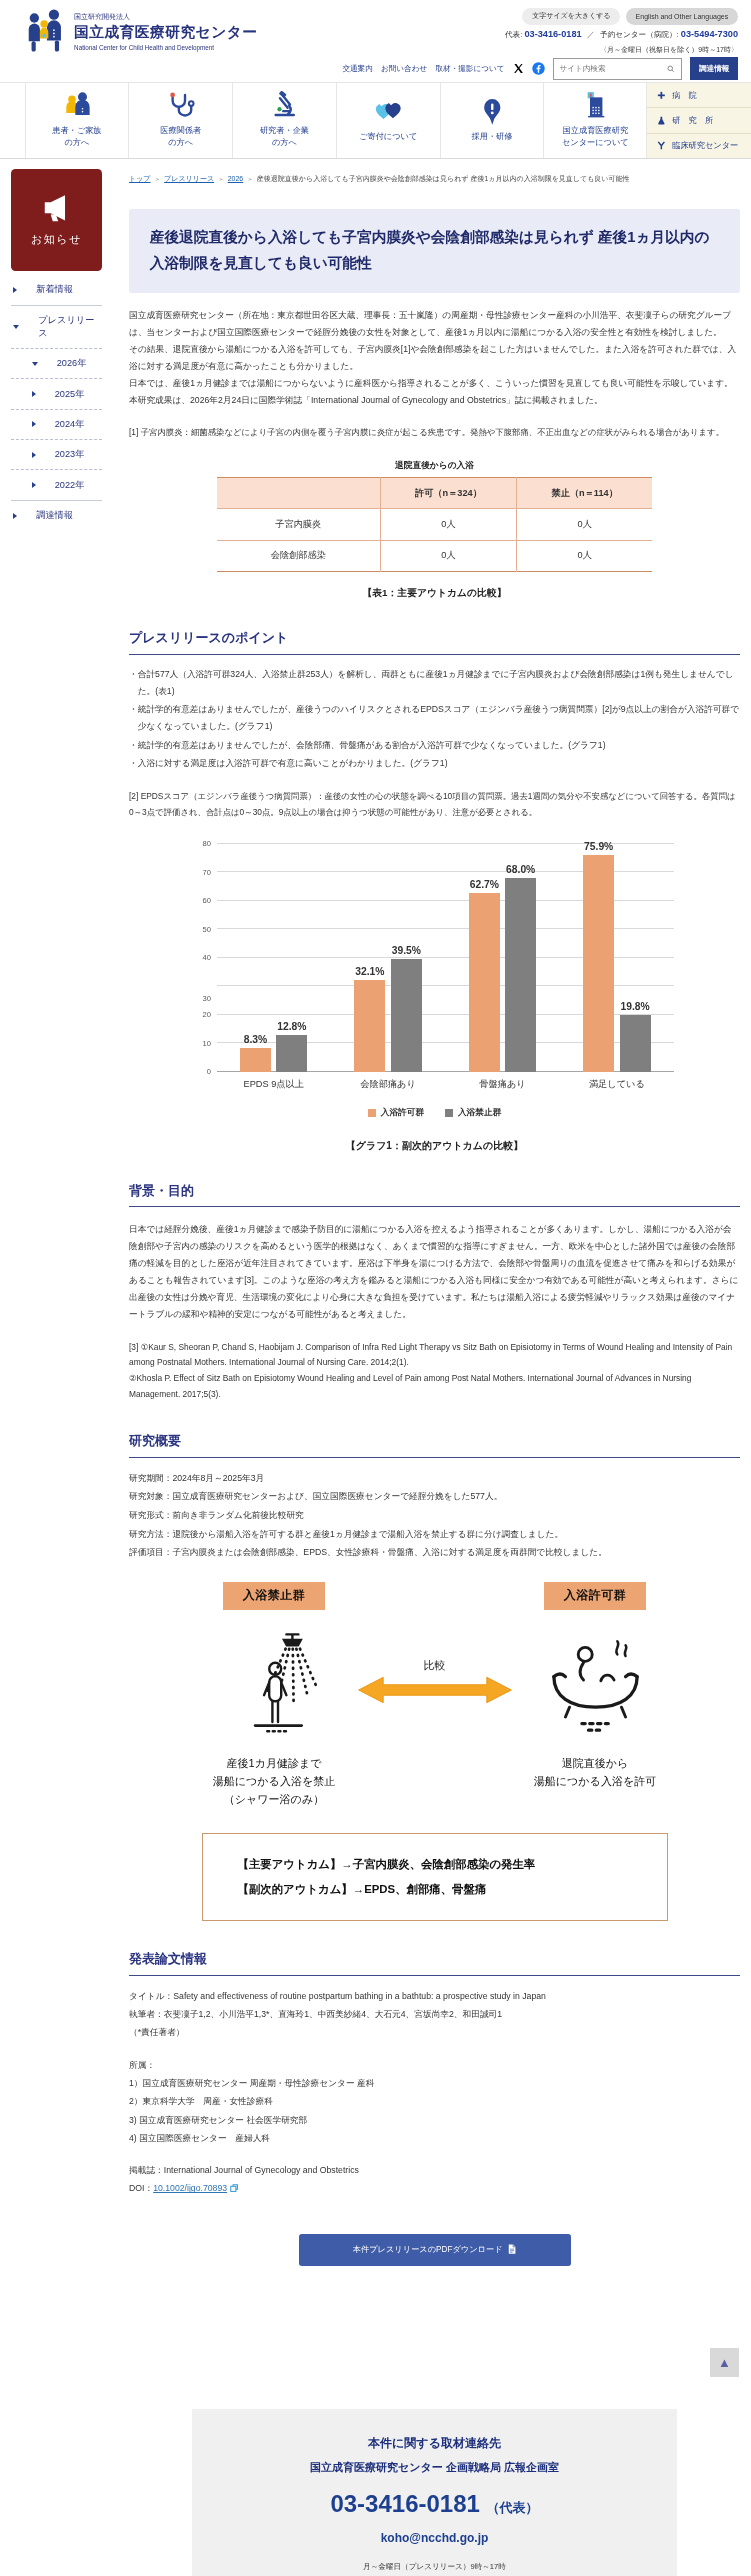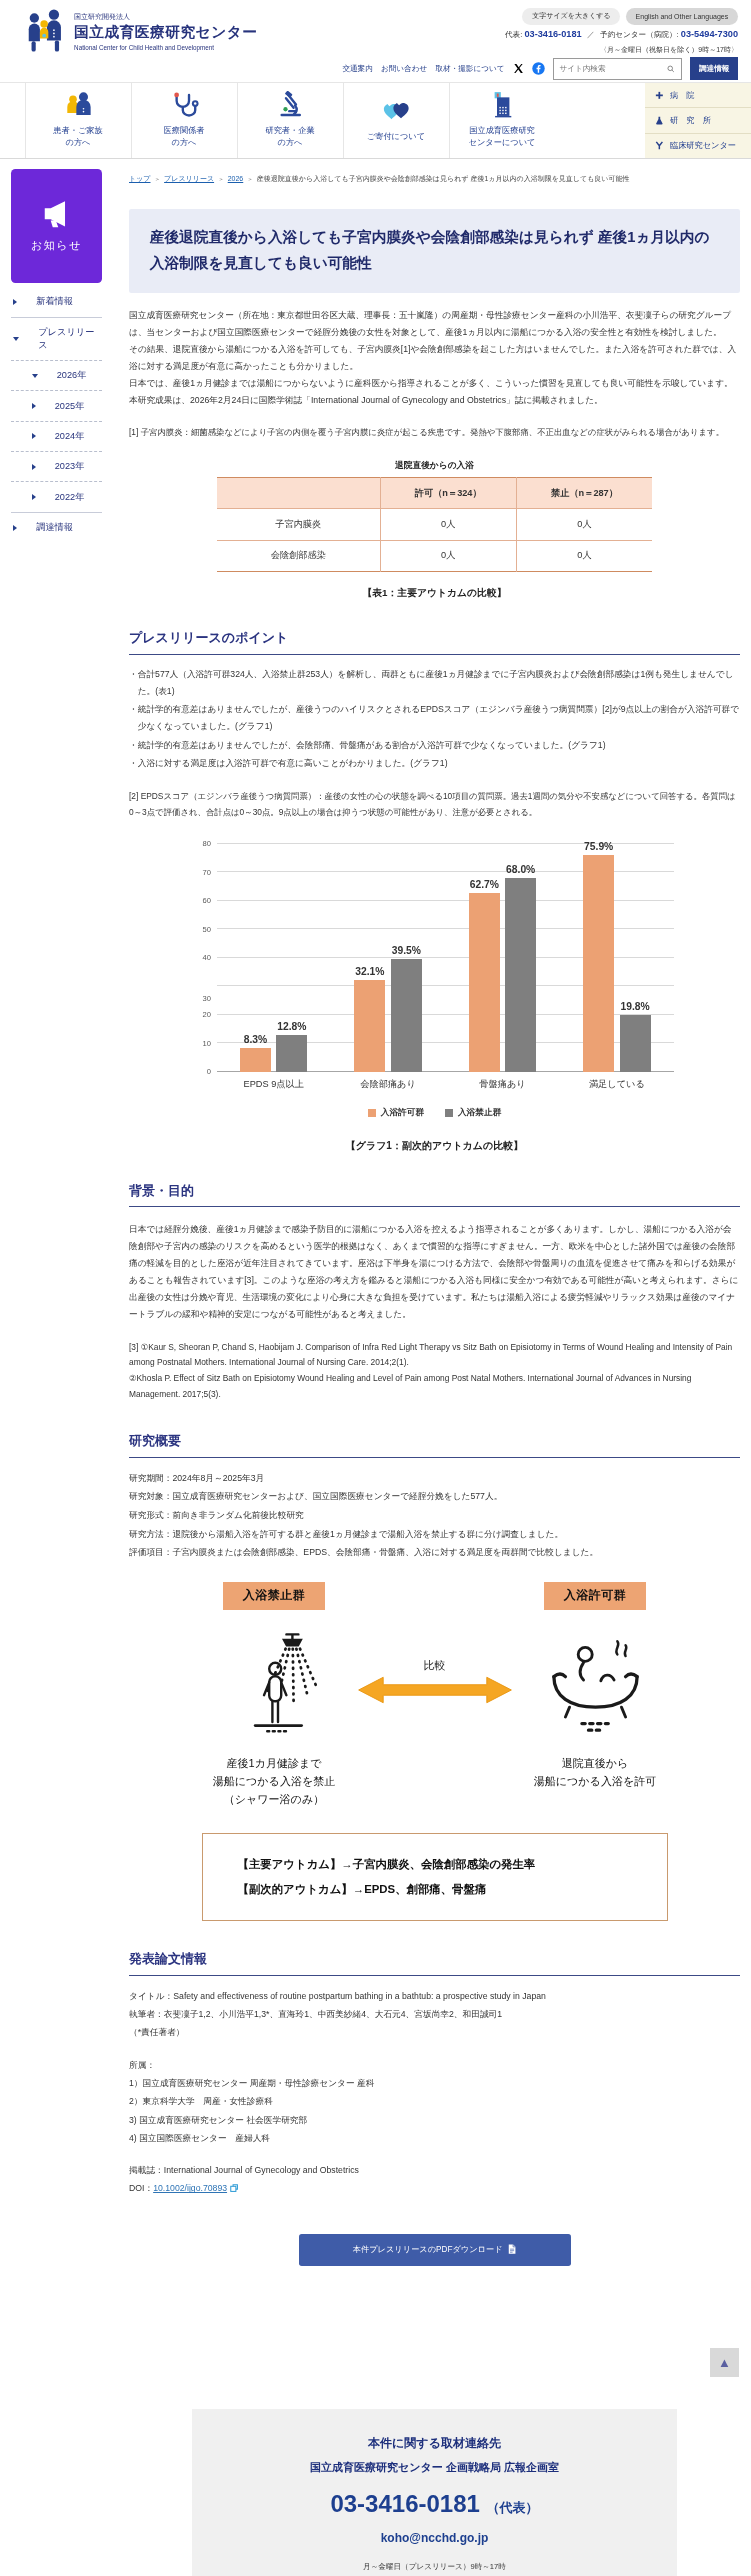--- a/index.html
+++ b/index.html
@@ -36,21 +36,21 @@
   .nav-side{width:107px;background:#f8f5e4;display:flex;flex-direction:column;margin-left:auto}
   .nav-side-item{flex:1;display:flex;align-items:center;gap:6.5px;padding:0 9.8px;border-bottom:0.5px solid #e3dec4;font-size:8.2px;color:#1f3c8e;cursor:pointer}
   .nav-side-item:last-child{border-bottom:none}
 
   
   .main{display:flex;padding:9.8px 12px 0 11px}
   .sidebar{width:91px;flex:none}
   .content{flex:1;margin-left:27px;min-width:0}
 
   
-  .sb-box{background:#6d28d9;border-radius:4.4px;height:114px;display:flex;flex-direction:column;align-items:center;justify-content:center;gap:9px;cursor:pointer;margin-bottom:4.4px}
+  .sb-box{background:#7f1d1d;border-radius:4.4px;height:102px;display:flex;flex-direction:column;align-items:center;justify-content:center;gap:9px;cursor:pointer;margin-bottom:4.4px}
   .sb-box-label{color:#fff;font-size:11px;letter-spacing:1.6px}
   .sb-item{display:flex;align-items:center;gap:19px;padding:8.2px 2.2px;font-size:9.2px;color:#27337c;cursor:pointer}
   .sb-item.lvl2{padding-left:20.7px}
   .sb-hr{border:none;border-top:0.5px solid #c8ccd9;margin:0}
   .sb-hr.dash{border-top:0.5px dashed #b9bfce}
   .tri-r{width:0;height:0;border-left:4.9px solid #27408b;border-top:3px solid transparent;border-bottom:3px solid transparent;flex:none}
   .tri-d{width:0;height:0;border-top:4.9px solid #27408b;border-left:3px solid transparent;border-right:3px solid transparent;flex:none}
 
   
   .bc{font-size:7px;line-height:1.95;color:#444;margin-top:3.3px}
@@ -248,20 +248,28 @@
     </div>
     <div class="nav-item">
       <svg width="30.5" height="27" viewBox="0 0 64 56">
         <path d="M18 12 c-7 0 -12 5 -12 11 c0 10 12 17 16 21 c4 -4 16 -11 16 -21 c0 -6 -5 -11 -12 -11 c-3 0 -6 2 -8 5 c-2 -3 -5 -5 -8 -5 z" fill="#5bc2e7"></path>
         <path d="M38 10 c-7 0 -12 5 -12 11 c0 10 12 17 16 21 c4 -4 16 -11 16 -21 c0 -6 -5 -11 -12 -11 c-3 0 -6 2 -8 5 c-2 -3 -5 -5 -8 -5 z" fill="#27408b"></path>
       </svg>
       <div class="nav-label"><span>ご寄付について</span></div>
     </div>
     <div class="nav-item">
       <svg width="30.5" height="27" viewBox="0 0 64 56">
+        <path d="M32 2 a17 17 0 0 1 17 17 c0 13 -11 17 -14 28 l-3 9 l-3 -9 c-3 -11 -14 -15 -14 -28 a17 17 0 0 1 17 -17 z" fill="#2b4a9b"></path>
+        <rect x="29.5" y="11" width="5" height="14" rx="2.5" fill="#fff"></rect>
+          <circle cx="32" cy="31" r="3" fill="#fff"></circle>
+      </svg>
+      <div class="nav-label"><span>採用・研修</span></div>
+    </div>
+    <div class="nav-item">
+      <svg width="30.5" height="27" viewBox="0 0 64 56">
         <rect x="16" y="2" width="13" height="13" fill="#5bc2e7"></rect>
           <rect x="20.5" y="5" width="4" height="7" fill="#e2574c"></rect>
         <rect x="21" y="13" width="26" height="39" fill="#2b4a9b"></rect>
         <g fill="#fff">
           <rect x="26" y="33" width="3" height="3"></rect>
             <rect x="32" y="33" width="3" height="3"></rect>
             <rect x="38" y="33" width="3" height="3"></rect>
           <rect x="26" y="39" width="3" height="3"></rect>
             <rect x="32" y="39" width="3" height="3"></rect>
             <rect x="38" y="39" width="3" height="3"></rect>
@@ -363,21 +371,21 @@
       </div>
       <div class="note">[1] 子宮内膜炎：細菌感染などにより子宮の内側を覆う子宮内膜に炎症が起こる疾患です。発熱や下腹部痛、不正出血などの症状がみられる場合があります。</div>
 
       <div class="tbl-wrap">
         <div class="tbl-top">退院直後からの入浴</div>
         <table class="cmp-table">
           <thead>
             <tr>
               <th></th>
               <th>許可（n＝324）</th>
-              <th>禁止（n＝287）</th>
+              <th>禁止（n＝114）</th>
             </tr>
           </thead>
           <tbody>
             <tr>
               <td>子宮内膜炎</td>
               <td>0人</td>
               <td>0人</td>
             </tr>
             <tr>
               <td>会陰創部感染</td>
@@ -486,21 +494,21 @@
         <div>[3] ①Kaur S, Sheoran P, Chand S, Haobijam J. Comparison of Infra Red Light Therapy vs Sitz Bath on Episiotomy in Terms of Wound Healing and Intensity of Pain among Postnatal Mothers. International Journal of Nursing Care. 2014;2(1).</div>
         <div>②Khosla P. Effect of Sitz Bath on Episiotomy Wound Healing and Level of Pain among Post Natal Mothers. International Journal of Advances in Nursing Management. 2017;5(3).</div>
       </div>
 
       <h2 class="sec-h">研究概要</h2>
       <div class="ov-rows">
         <div>研究期間：2024年8月～2025年3月</div>
         <div>研究対象：国立成育医療研究センターおよび、国立国際医療センターで経腟分娩をした577人。</div>
         <div>研究形式：前向き非ランダム化前後比較研究</div>
         <div>研究方法：退院後から湯船入浴を許可する群と産後1ヵ月健診まで湯船入浴を禁止する群に分け調査しました。</div>
-        <div>評価項目：子宮内膜炎または会陰創部感染、EPDS、会陰部痛・骨盤痛、入浴に対する満足度を両群間で比較しました。</div>
+        <div>評価項目：子宮内膜炎または会陰創部感染、EPDS、女性診療科・骨盤痛、入浴に対する満足度を両群間で比較しました。</div>
       </div>
 
       <div class="diagram">
         <span class="grp-badge" style="grid-column:1;grid-row:1">入浴禁止群</span>
         <span style="grid-column:2;grid-row:1"></span>
         <span class="grp-badge" style="grid-column:3;grid-row:1">入浴許可群</span>
 
         <svg style="grid-column:1;grid-row:2" width="92" height="114" viewBox="0 0 230 270">
           <g fill="none" stroke="#1a1a1a" stroke-width="6" stroke-linecap="round">
             <path d="M146 16 h30 M161 16 v12"></path>

